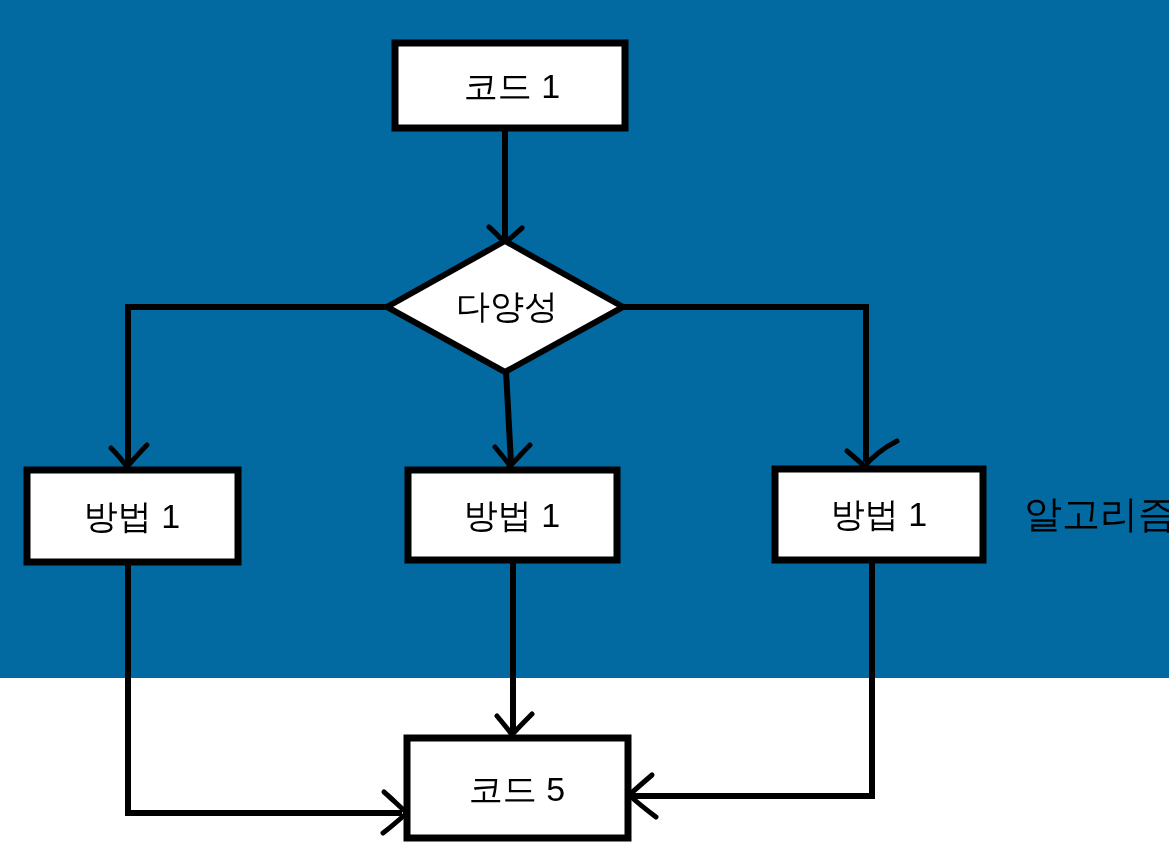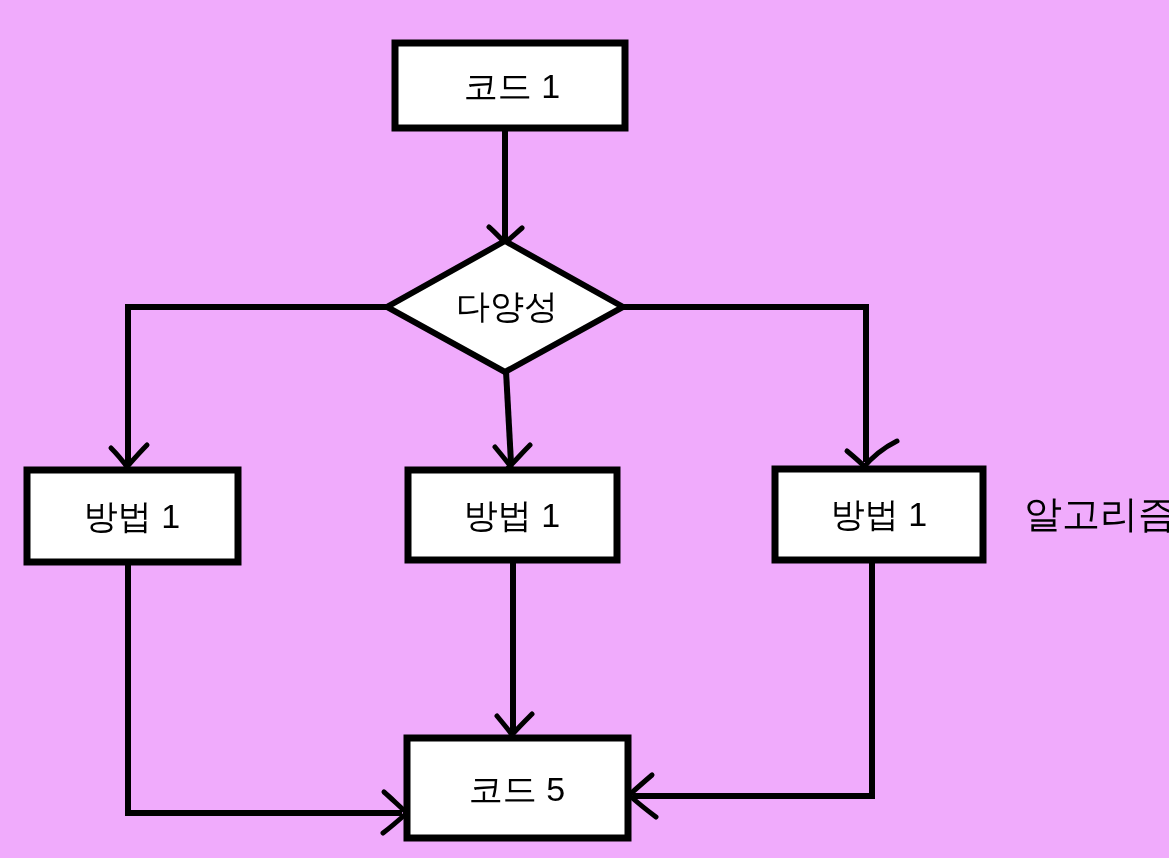--- a/index.html
+++ b/index.html
@@ -7,22 +7,22 @@
     padding: 0;
     background: #ffffff;
     width: 1169px;
     height: 858px;
     overflow: hidden;
     font-family: "Liberation Sans", "DejaVu Sans", sans-serif;
   }
   .canvas {
     position: relative;
     width: 1169px;
-    height: 858px;
-    background: #f0abfc;
+    height: 678px;
+    background: #0369a1;
   }
   svg { display: block; }
   .node-label {
     font-family: "Liberation Sans", "DejaVu Sans", sans-serif;
     font-size: 34px;
     fill: #000000;
   }
   .annotation-label {
     font-family: "Liberation Sans", "DejaVu Sans", sans-serif;
     font-size: 38px;

